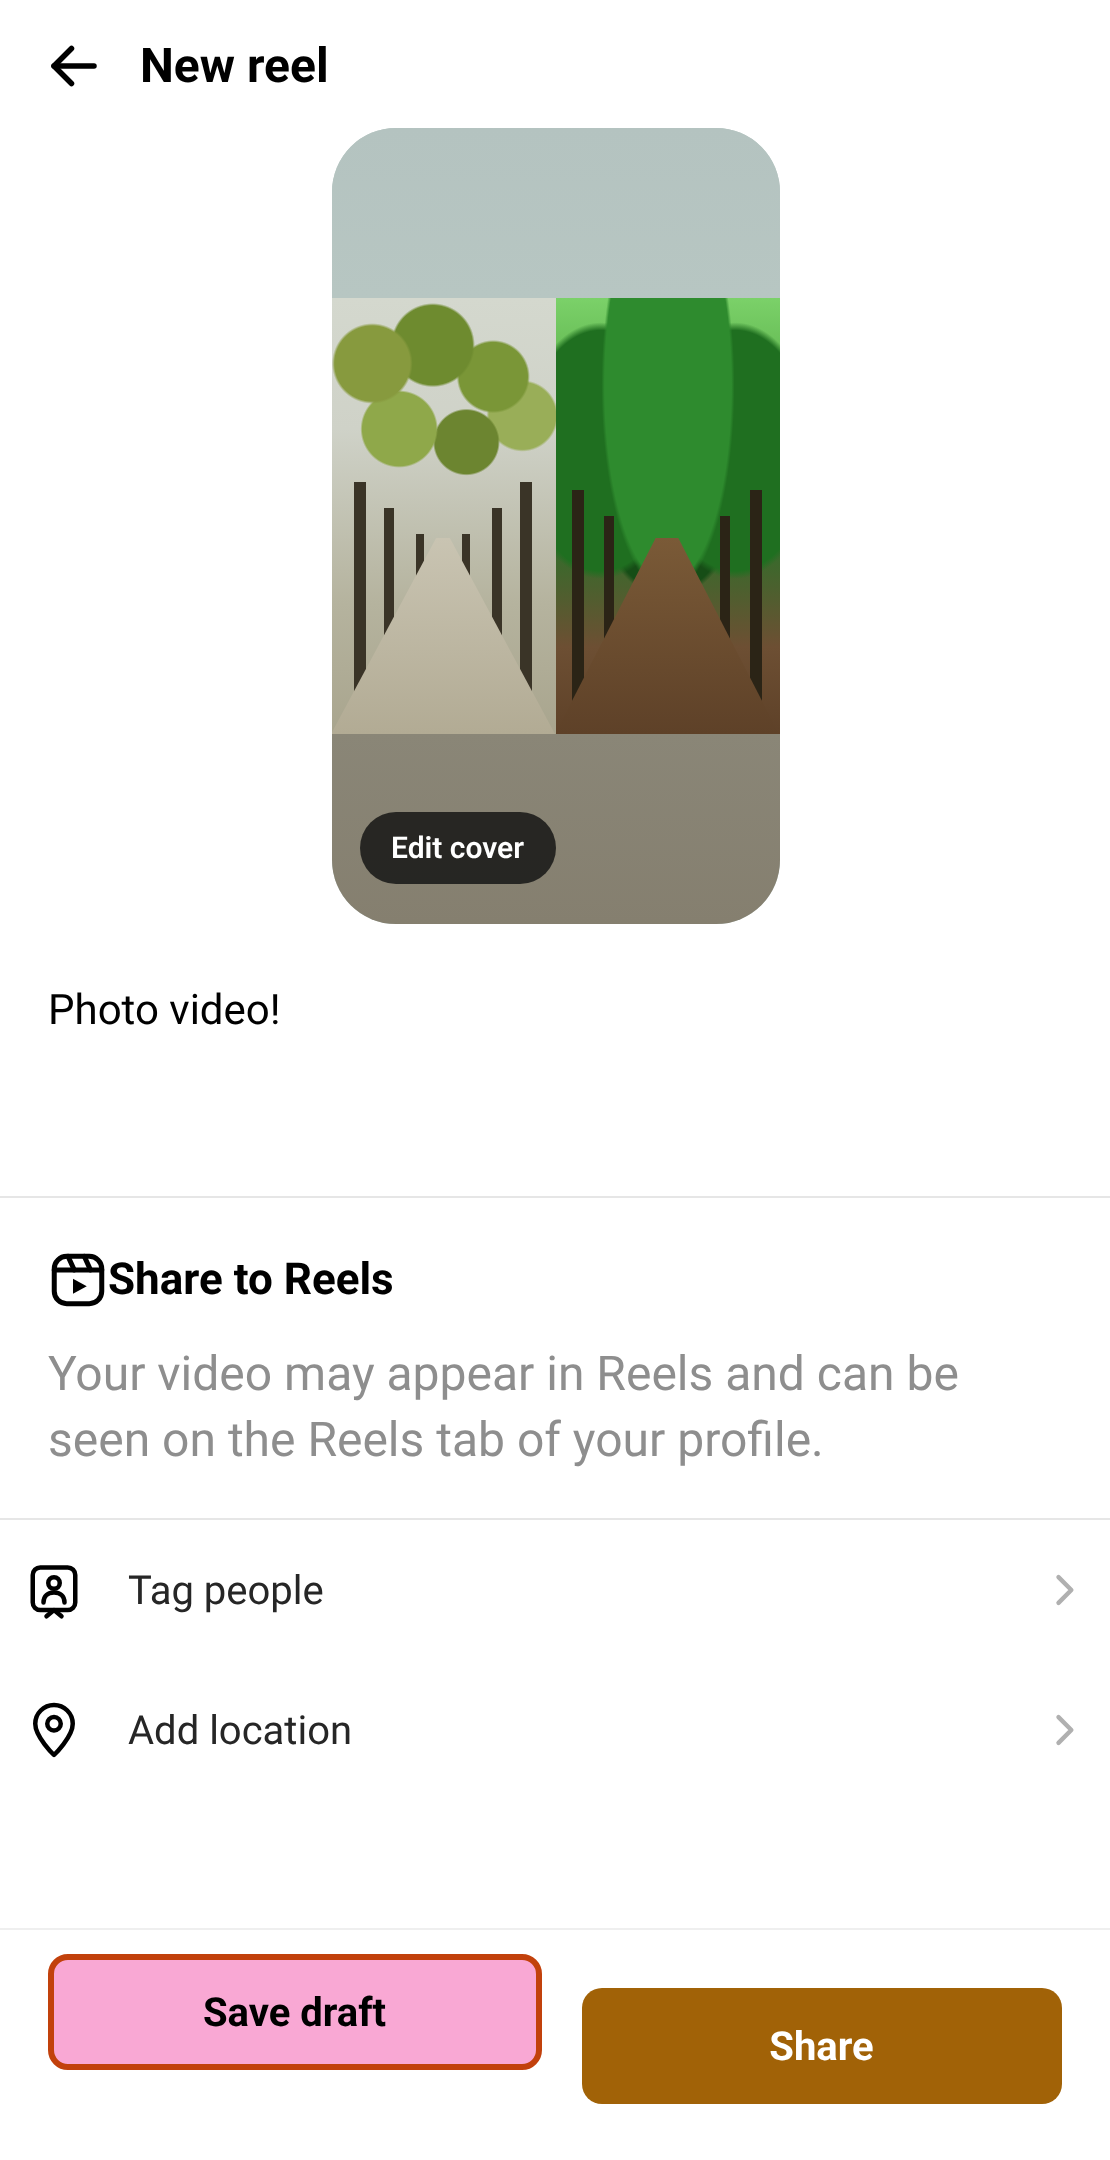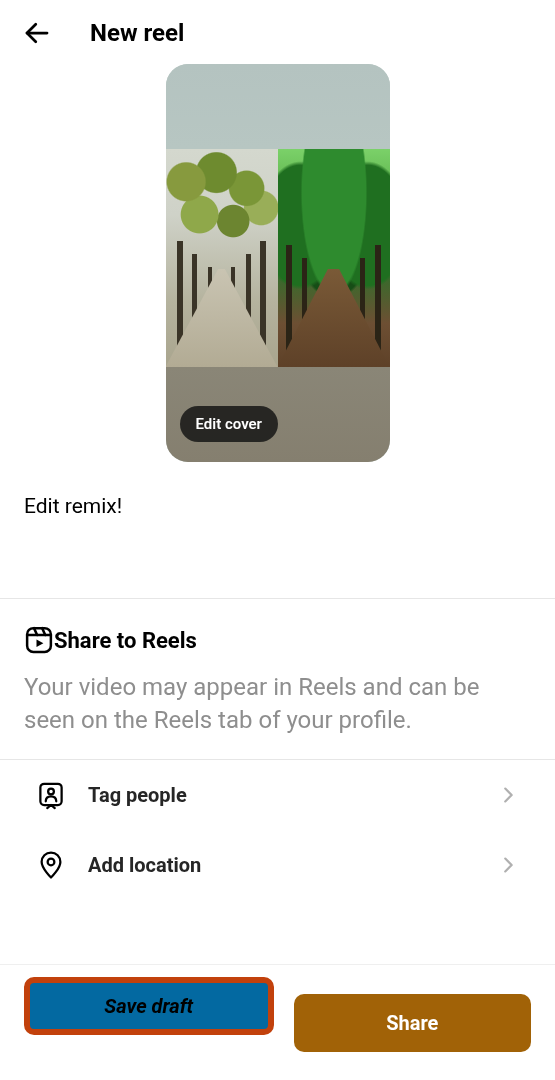--- a/index.html
+++ b/index.html
@@ -10,28 +10,28 @@
       background: #fff;
       color: #000;
       display: flex;
       flex-direction: column;
       overflow: hidden;
     }
     .header {
       display: flex;
       align-items: center;
       padding: 16px 4px 10px 20px;
-      gap: 36px;
+      gap: 16px;
     }
     .back-btn { width: 34px; height: 34px; display:flex; align-items:center; justify-content:center; cursor:pointer; }
     .title { font-size: 24px; font-weight: 700; }
     .cover-wrap { display:flex; justify-content:center; margin-top: 4px; }
     .cover {
       width: 224px; height: 398px;
-      border-radius: 22px;
+      border-radius: 32px;
       overflow: hidden;
       position: relative;
       background: #b9c9c5;
       display:flex; flex-direction:column;
     }
     .cover-top { flex: 0 0 85px; background: linear-gradient(#b4c3c0,#b7c6c2); }
     .cover-mid { flex: 0 0 218px; display:flex; }
     .cover-bot { flex: 1; background: linear-gradient(#8a8677,#857f6f); position:relative; }
     .tree-panel { position:relative; overflow:hidden; }
     .tree-panel.left { width:50%; background: linear-gradient(#d4d8ce 0%, #cfd2c8 30%, #b5b39e 70%, #a9a58e 100%); }
@@ -92,40 +92,39 @@
       background:#7cc6fb; position:relative; cursor:pointer;
     }
     .toggle-knob {
       position:absolute; right:-2px; top:-1px;
       width:36px; height:36px; border-radius:50%;
       background:#0095f6;
     }
     .list { }
     .list-row {
       display:flex; align-items:center; gap:22px;
-      padding: 20px 36px;
+      padding: 20px 12px;
       cursor:pointer;
-      font-weight:bold;
     }
     .list-label { font-size:20px; color:#262626; flex:1; }
     .chevron { color:#b0b0b0; }
     .footer {
       margin-top:auto;
       display:flex; gap:20px;
       padding: 12px 24px 28px 24px;
       border-top:1px solid #efefef;
     }
     .btn {
       flex:1; height:58px;
       display:flex; align-items:center; justify-content:center;
       font-size:20px; font-weight:700;
       border-radius:10px;
       cursor:pointer;
     }
-    .btn-secondary { border:6px solid #c2410c; background:#0369a1; color:#000;font-style:italic; }
+    .btn-secondary { border:3px solid #c2410c; background:#f9a8d4; color:#000; }
     .btn-primary { background:#a16207; color:#fff;margin-top:17px; }
     .spacer { height: 80px; }
     svg { display:block; }
   </style>
 </head>
 <body>
 
 <div class="header">
   <div class="back-btn">
     <svg width="30" height="30" viewBox="0 0 24 24" fill="none" stroke="#000" stroke-width="2.2" stroke-linecap="round" stroke-linejoin="round">
@@ -157,21 +156,21 @@
         <div class="trunk" style="right:8%; height:56%; background:#2b2416;"></div>
         <div class="trunk" style="right:22%; height:50%; width:5px; background:#2b2416;"></div>
         <div class="path-right"></div>
       </div>
     </div>
     <div class="cover-bot"></div>
     <div class="edit-cover">Edit cover</div>
   </div>
 </div>
 
-<div class="caption">Edit remix!</div>
+<div class="caption">Photo video!</div>
 
 <div class="spacer"></div>
 <div class="divider"></div>
 
 <div class="section">
   <div class="share-head">
     <svg width="30" height="30" viewBox="0 0 24 24" fill="none" stroke="#000" stroke-width="2" stroke-linecap="round" stroke-linejoin="round">
       <rect x="2.5" y="2.5" width="19" height="19" rx="5"></rect>
       <line x1="2.5" y1="8" x2="21.5" y2="8"></line>
       <line x1="8" y1="2.5" x2="10.5" y2="8"></line>

